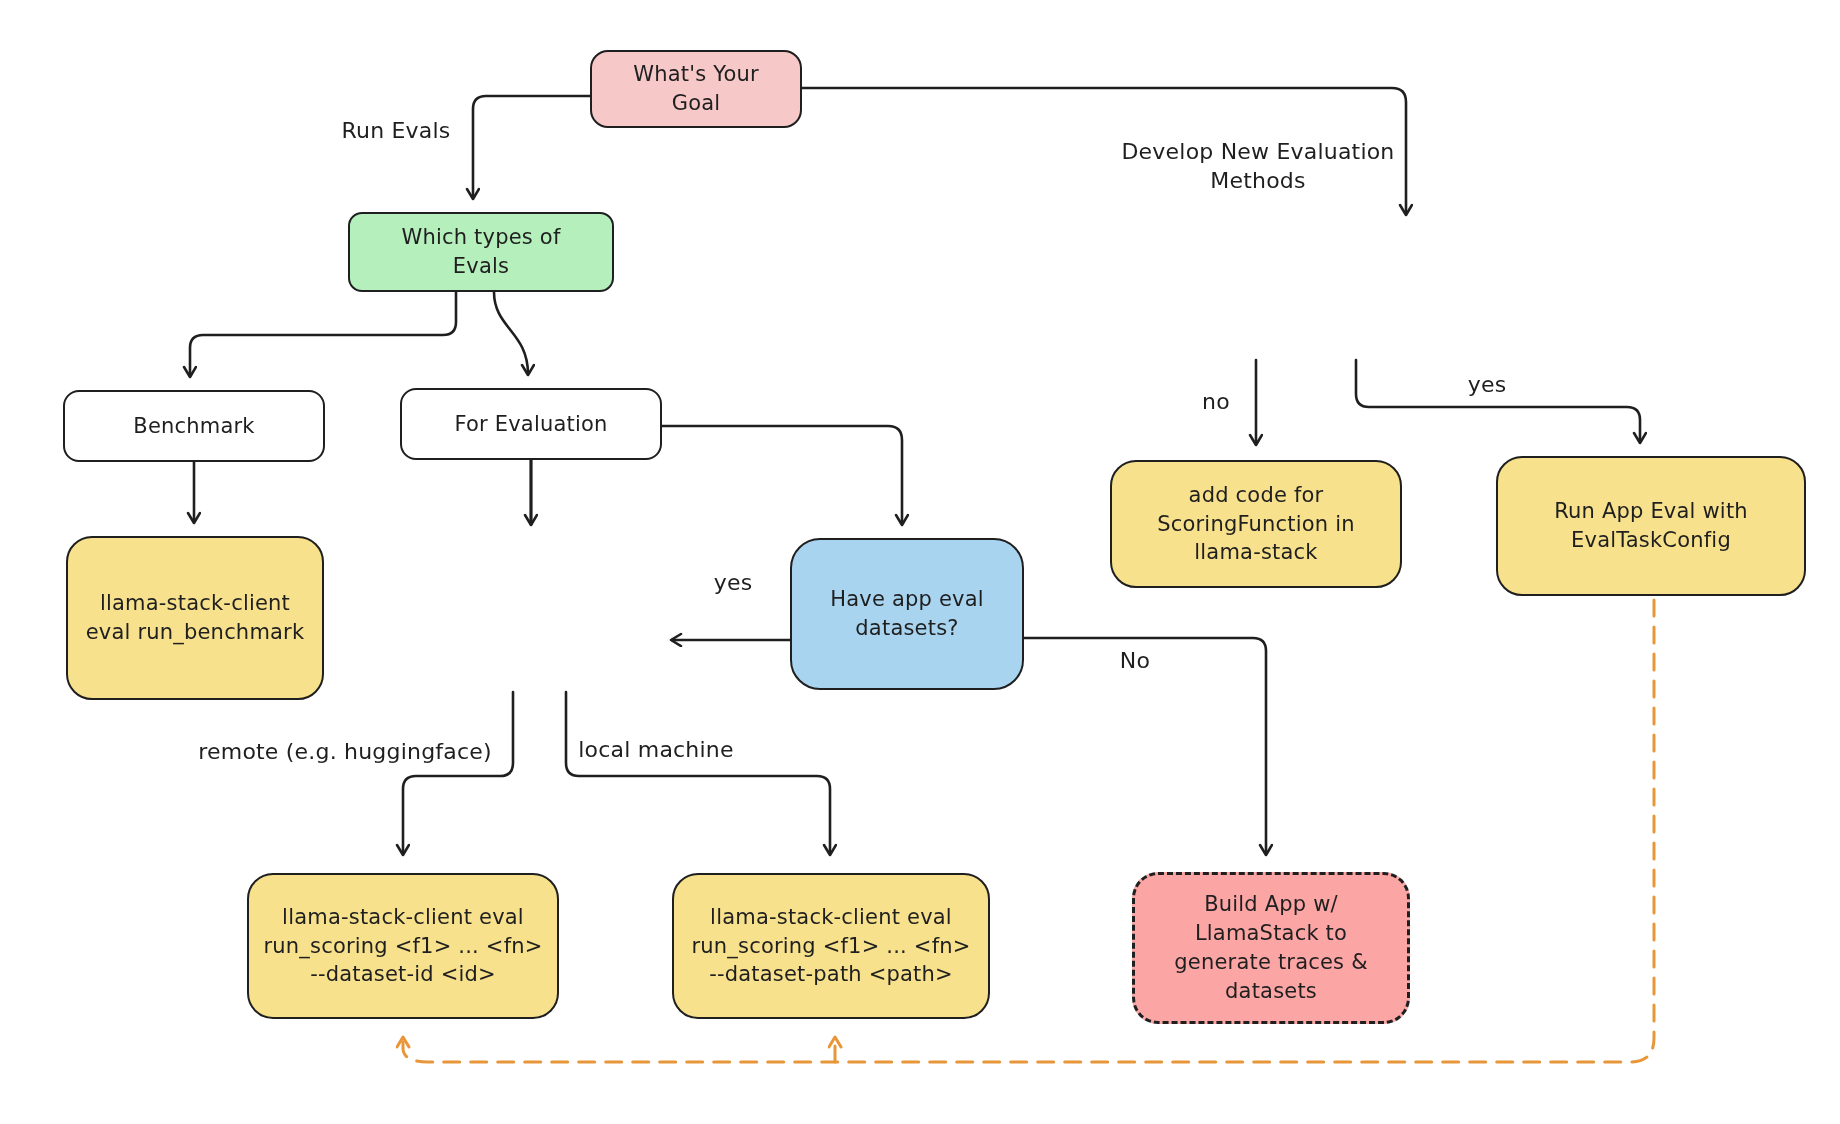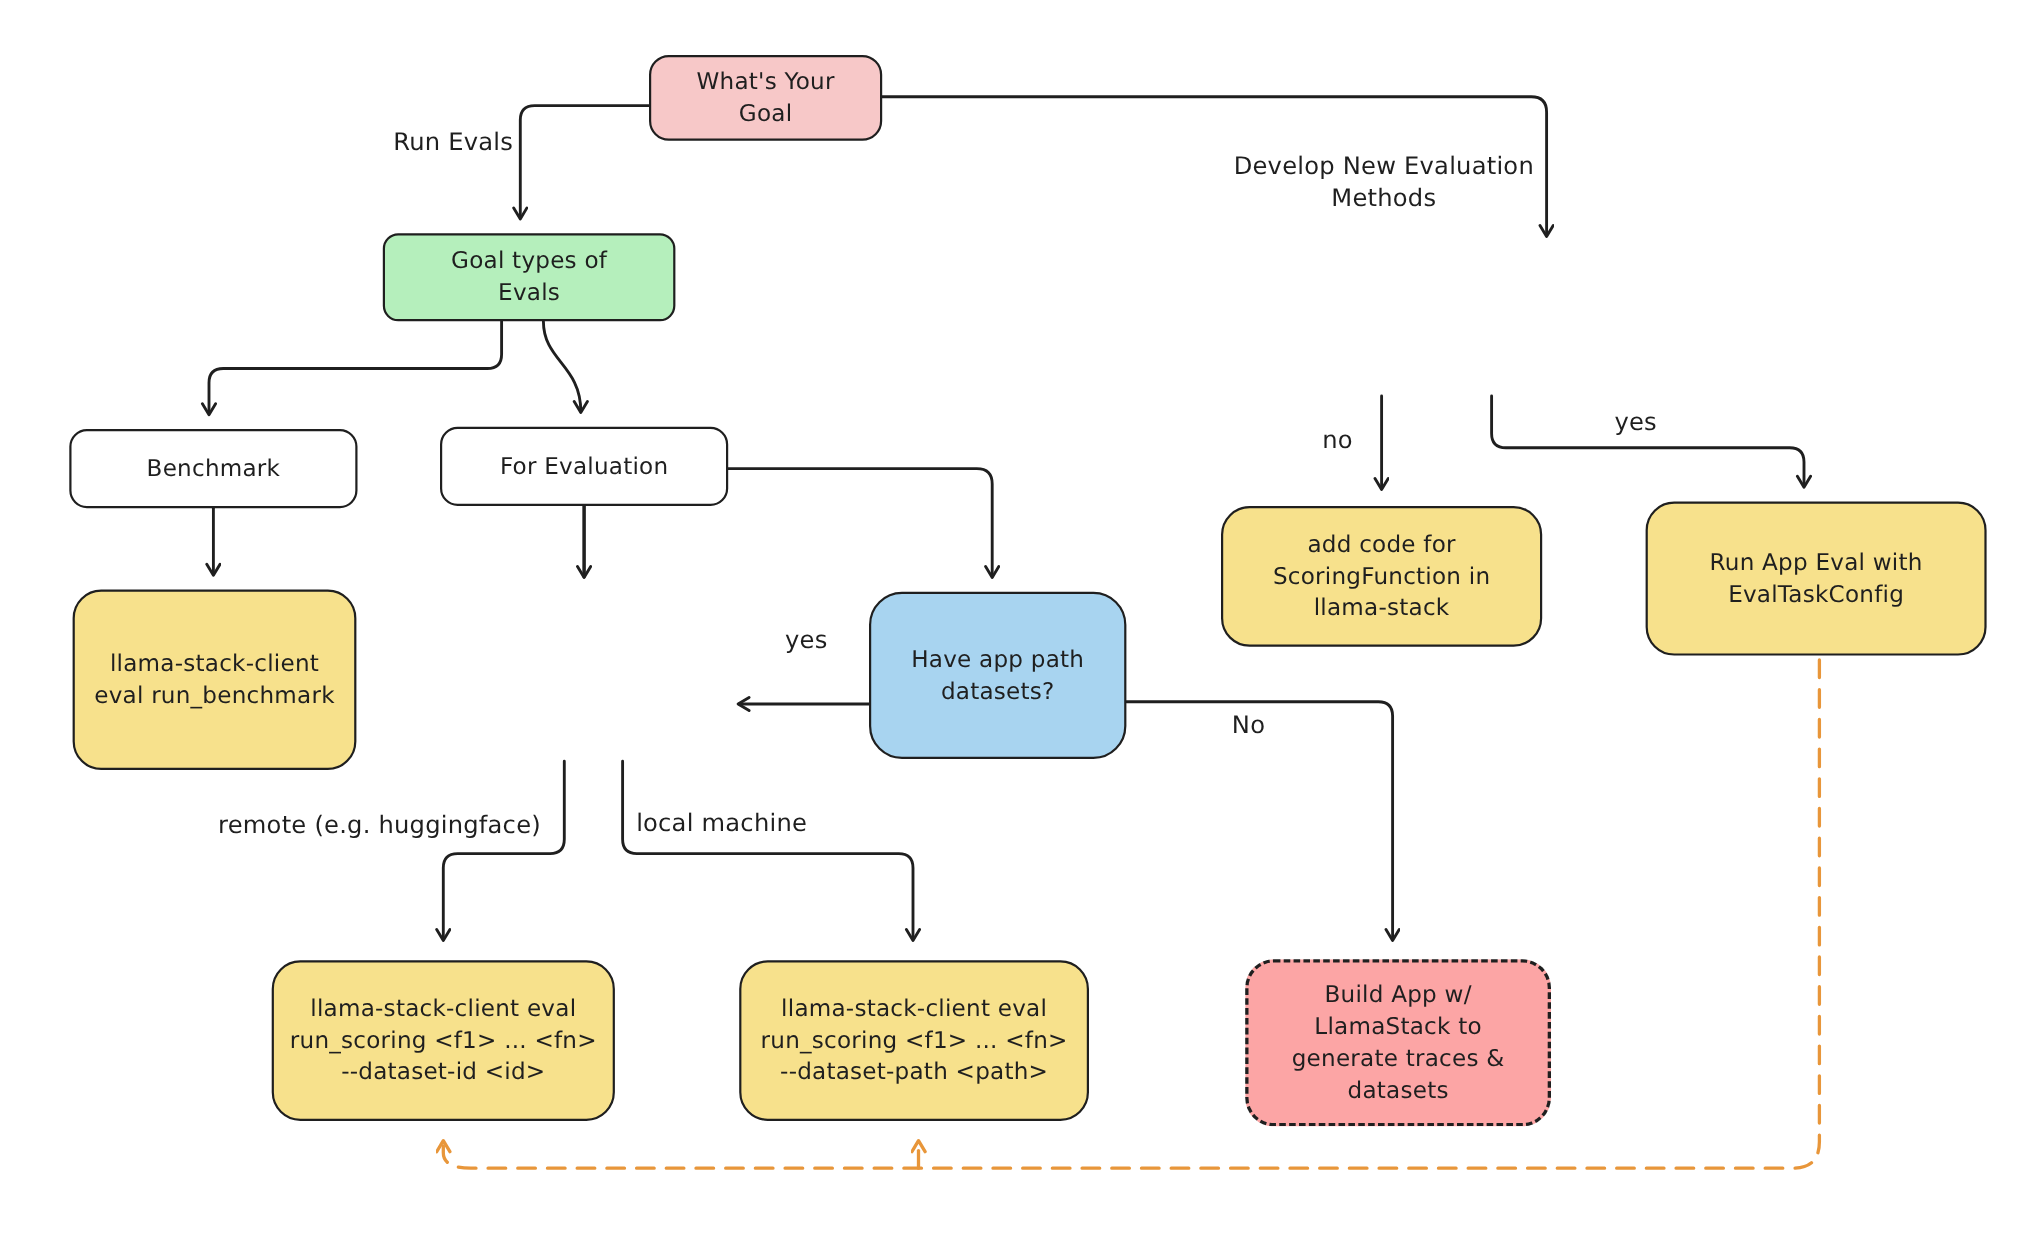--- a/index.html
+++ b/index.html
@@ -41,21 +41,21 @@
   .n-forapp    {left:400px; top:388px; width:262px; height:72px;  border-radius:16px;}
   .n-runbench  {left:66px;  top:536px; width:258px; height:164px; border-radius:26px;}
   .n-wheredata {left:418px; top:538px; width:236px; height:154px; border-radius:30px;}
   .n-haveapp   {left:790px; top:538px; width:234px; height:152px; border-radius:30px;}
   .n-addcode   {left:1110px;top:460px; width:292px; height:128px; border-radius:26px;}
   .n-runappeval{left:1496px;top:456px; width:310px; height:140px; border-radius:26px;}
   .n-scoringid {left:247px; top:873px; width:312px; height:146px; border-radius:26px;}
   .n-scoringpth{left:672px; top:873px; width:318px; height:146px; border-radius:26px;}
   .n-buildapp  {left:1132px;top:872px; width:278px; height:152px; border-radius:26px; border-style:dashed; border-width:3px;}
   
-  .l-runevals {left:412px; top:131px;}
+  .l-runevals {left:396px; top:131px;}
   .l-develop  {left:1258px;top:167px;}
   .l-yesmid   {left:733px; top:583px;}
   .l-noparam  {left:1216px;top:402px;}
   .l-yesparam {left:1487px;top:385px;}
   .l-nomid    {left:1135px;top:661px;}
   .l-remote   {left:345px; top:752px;}
   .l-local    {left:656px; top:750px;}
 </style>
 </head>
 <body>
@@ -88,33 +88,33 @@
     </g>
     <g fill="none" stroke="#e8963a" stroke-width="3" stroke-linecap="round" stroke-dasharray="16 11">
       <path d="M 1654 600 V 1038 Q 1654 1062 1630 1062 H 428 Q 403 1062 403 1048 V 1038" marker-end="url(#aho)"></path>
       <path d="M 835 1062 V 1038" marker-end="url(#aho)"></path>
     </g>
   </svg>
 
   <div class="node n-goal" style="background-color: rgb(247, 200, 200);">What's Your
 Goal</div>
 
-  <div class="node n-whichtypes" style="background-color: rgb(181, 239, 188);">Goal types of
+  <div class="node n-whichtypes" style="background-color: rgb(181, 239, 188);">Which types of
 Evals</div>
 
 
   <div class="node n-benchmark" style="background-color: rgb(255, 255, 255);">Benchmark</div>
 
   <div class="node n-forapp" style="background-color: rgb(255, 255, 255);">For Evaluation</div>
 
   <div class="node n-runbench" style="background-color: rgb(247, 225, 140);">llama-stack-client
 eval run_benchmark</div>
 
 
-  <div class="node n-haveapp" style="background-color: rgb(168, 212, 240);">Have app path
+  <div class="node n-haveapp" style="background-color: rgb(168, 212, 240);">Have app eval
 datasets?</div>
 
   <div class="node n-addcode" style="background-color: rgb(247, 225, 140);">add code for
 ScoringFunction in
 llama-stack</div>
 
   <div class="node n-runappeval" style="background-color: rgb(247, 225, 140);">Run App Eval with
 EvalTaskConfig</div>
 
   <div class="node n-scoringid" style="background-color: rgb(247, 225, 140);">llama-stack-client eval

